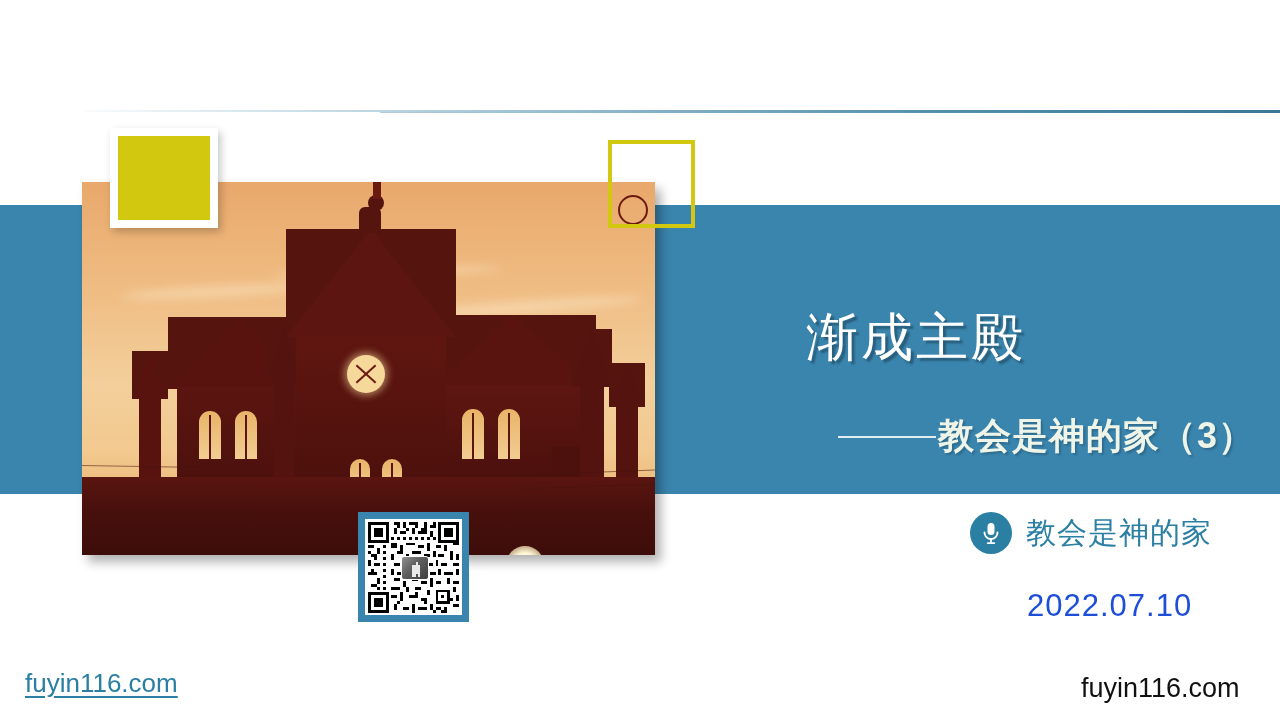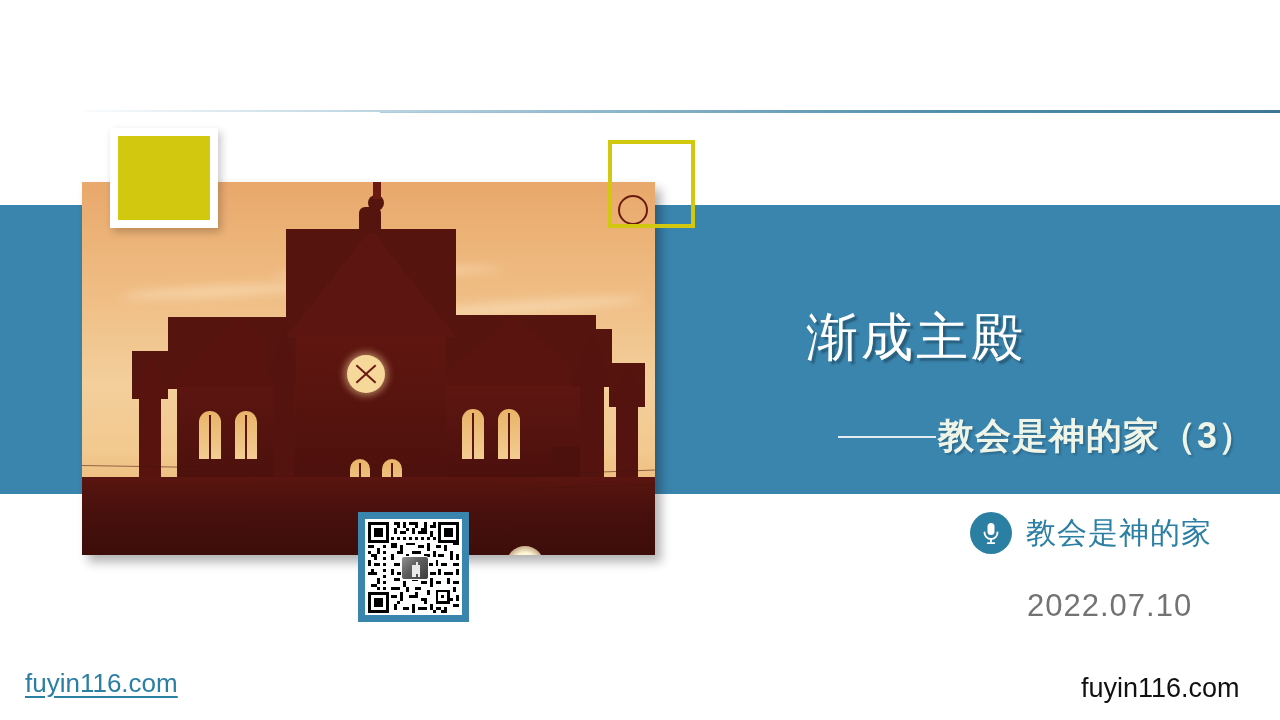--- a/index.html
+++ b/index.html
@@ -307,21 +307,21 @@
   .speaker-name {
     margin-left: 14px;
     font-size: 30px;
     color: #2a7fa3;
     letter-spacing: 1px;
   }
   .date {
     position: absolute;
     left: 1027px; top: 588px;
     font-size: 31px;
-    color: #737373;
+    color: #1d4ed8;
     letter-spacing: 1px;
     white-space: nowrap;
   }
 
   
   .link-left {
     position: absolute;
     left: 25px; top: 668px;
     font-size: 26px;
     color: #2a7fa3;

